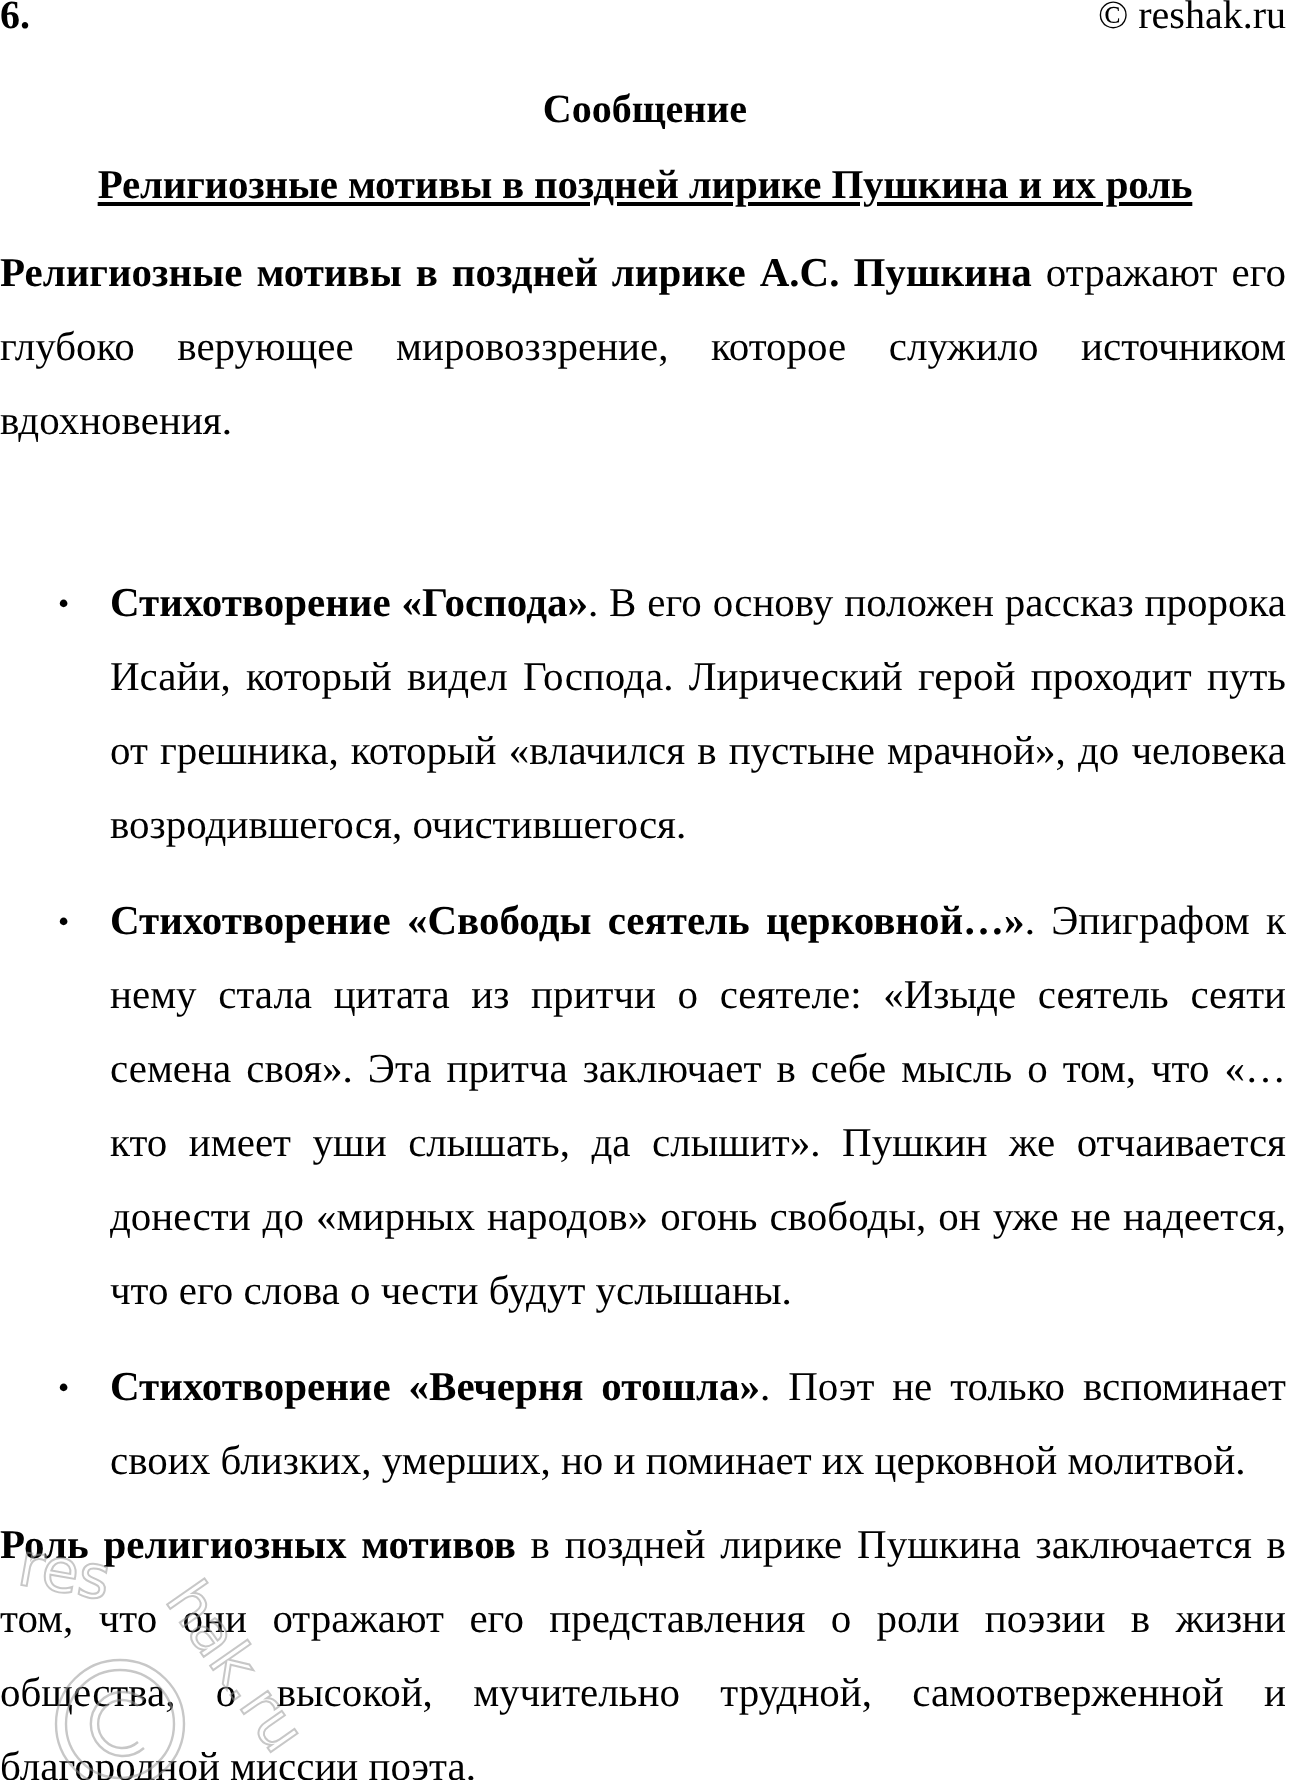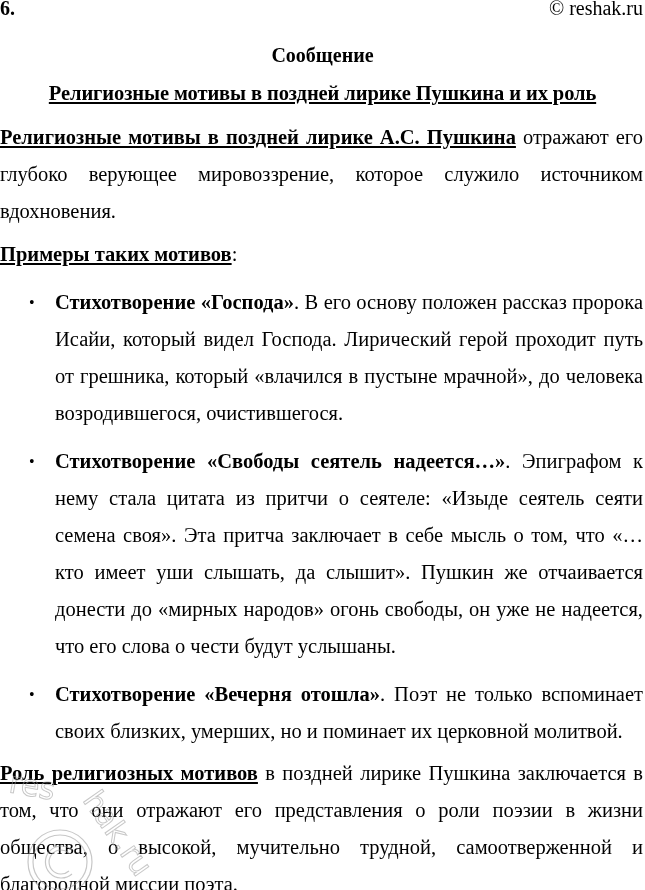--- a/index.html
+++ b/index.html
@@ -12,21 +12,21 @@
   .header-row { position: absolute; left: 0; top: 0; width: 645px; height: 24px; font-size: 20px; line-height: 22px; }
   .task-num { position: absolute; left: 0; top: -3px; font-weight: bold; }
   .copyright { position: absolute; right: 2px; top: -3px; }
   .title { position: absolute; left: 0; width: 645px; text-align: center; font-weight: bold; font-size: 20px; line-height: 24px; }
   .title1 { top: 43px; }
   .title2 { top: 81px; font-size: 20.5px; letter-spacing: -0.1px; text-decoration: underline; }
   .para {
     position: absolute; left: 0; width: 643px;
     font-size: 20.5px; line-height: 37px; text-align: justify;
   }
-  .para b { font-weight: bold; text-decoration: underline; }
+  .para b { font-weight: bold; }
   .p1 { top: 119px; }
   .p2 { top: 236px; }
   .list { position: absolute; left: 0; width: 645px; margin: 0; padding: 0; list-style: none; }
   .list li { position: relative; padding-left: 55px; width: 588px; font-size: 20.5px; line-height: 37px; text-align: justify; }
   .list li .bullet { position: absolute; left: 29px; top: 0; font-size: 16px; }
   .li1 { top: 284px; }
   .li2 { top: 443px; }
   .li3 { top: 676px; }
   .p3 { top: 755px; }
   .watermark {
@@ -42,31 +42,30 @@
   <div class="header-row">
     <span class="task-num">6.</span>
     <span class="copyright">© reshak.ru</span>
   </div>
 
   <div class="title title1">Сообщение</div>
   <div class="title title2">Религиозные мотивы в поздней лирике Пушкина и их роль</div>
 
   <div class="para p1"><b>Религиозные мотивы в поздней лирике А.С. Пушкина</b><span> отражают его глубоко верующее мировоззрение, которое служило источником вдохновения.</span></div>
 
-  <div class="para p2"><b>Примеры таких мотивов</b><span>:</span></div>
 
   <ul class="list li1">
     <li>
       <span class="bullet">•</span><b>Стихотворение «Господа»</b><span>. В его основу положен рассказ пророка Исайи, который видел Господа. Лирический герой проходит путь от грешника, который «влачился в пустыне мрачной», до человека возродившегося, очистившегося.</span>
     </li>
   </ul>
 
   <ul class="list li2">
     <li>
-      <span class="bullet">•</span><b>Стихотворение «Свободы сеятель надеется…»</b><span>. Эпиграфом к нему стала цитата из притчи о сеятеле: «Изыде сеятель сеяти семена своя». Эта притча заключает в себе мысль о том, что «…кто имеет уши слышать, да слышит». Пушкин же отчаивается донести до «мирных народов» огонь свободы, он уже не надеется, что его слова о чести будут услышаны.</span>
+      <span class="bullet">•</span><b>Стихотворение «Свободы сеятель церковной…»</b><span>. Эпиграфом к нему стала цитата из притчи о сеятеле: «Изыде сеятель сеяти семена своя». Эта притча заключает в себе мысль о том, что «…кто имеет уши слышать, да слышит». Пушкин же отчаивается донести до «мирных народов» огонь свободы, он уже не надеется, что его слова о чести будут услышаны.</span>
     </li>
   </ul>
 
   <ul class="list li3">
     <li>
       <span class="bullet">•</span><b>Стихотворение «Вечерня отошла»</b><span>. Поэт не только вспоминает своих близких, умерших, но и поминает их церковной молитвой.</span>
     </li>
   </ul>
 
   <div class="para p3"><b>Роль религиозных мотивов</b><span> в поздней лирике Пушкина заключается в том, что они отражают его представления о роли поэзии в жизни общества, о высокой, мучительно трудной, самоотверженной и благородной миссии поэта.</span></div>

